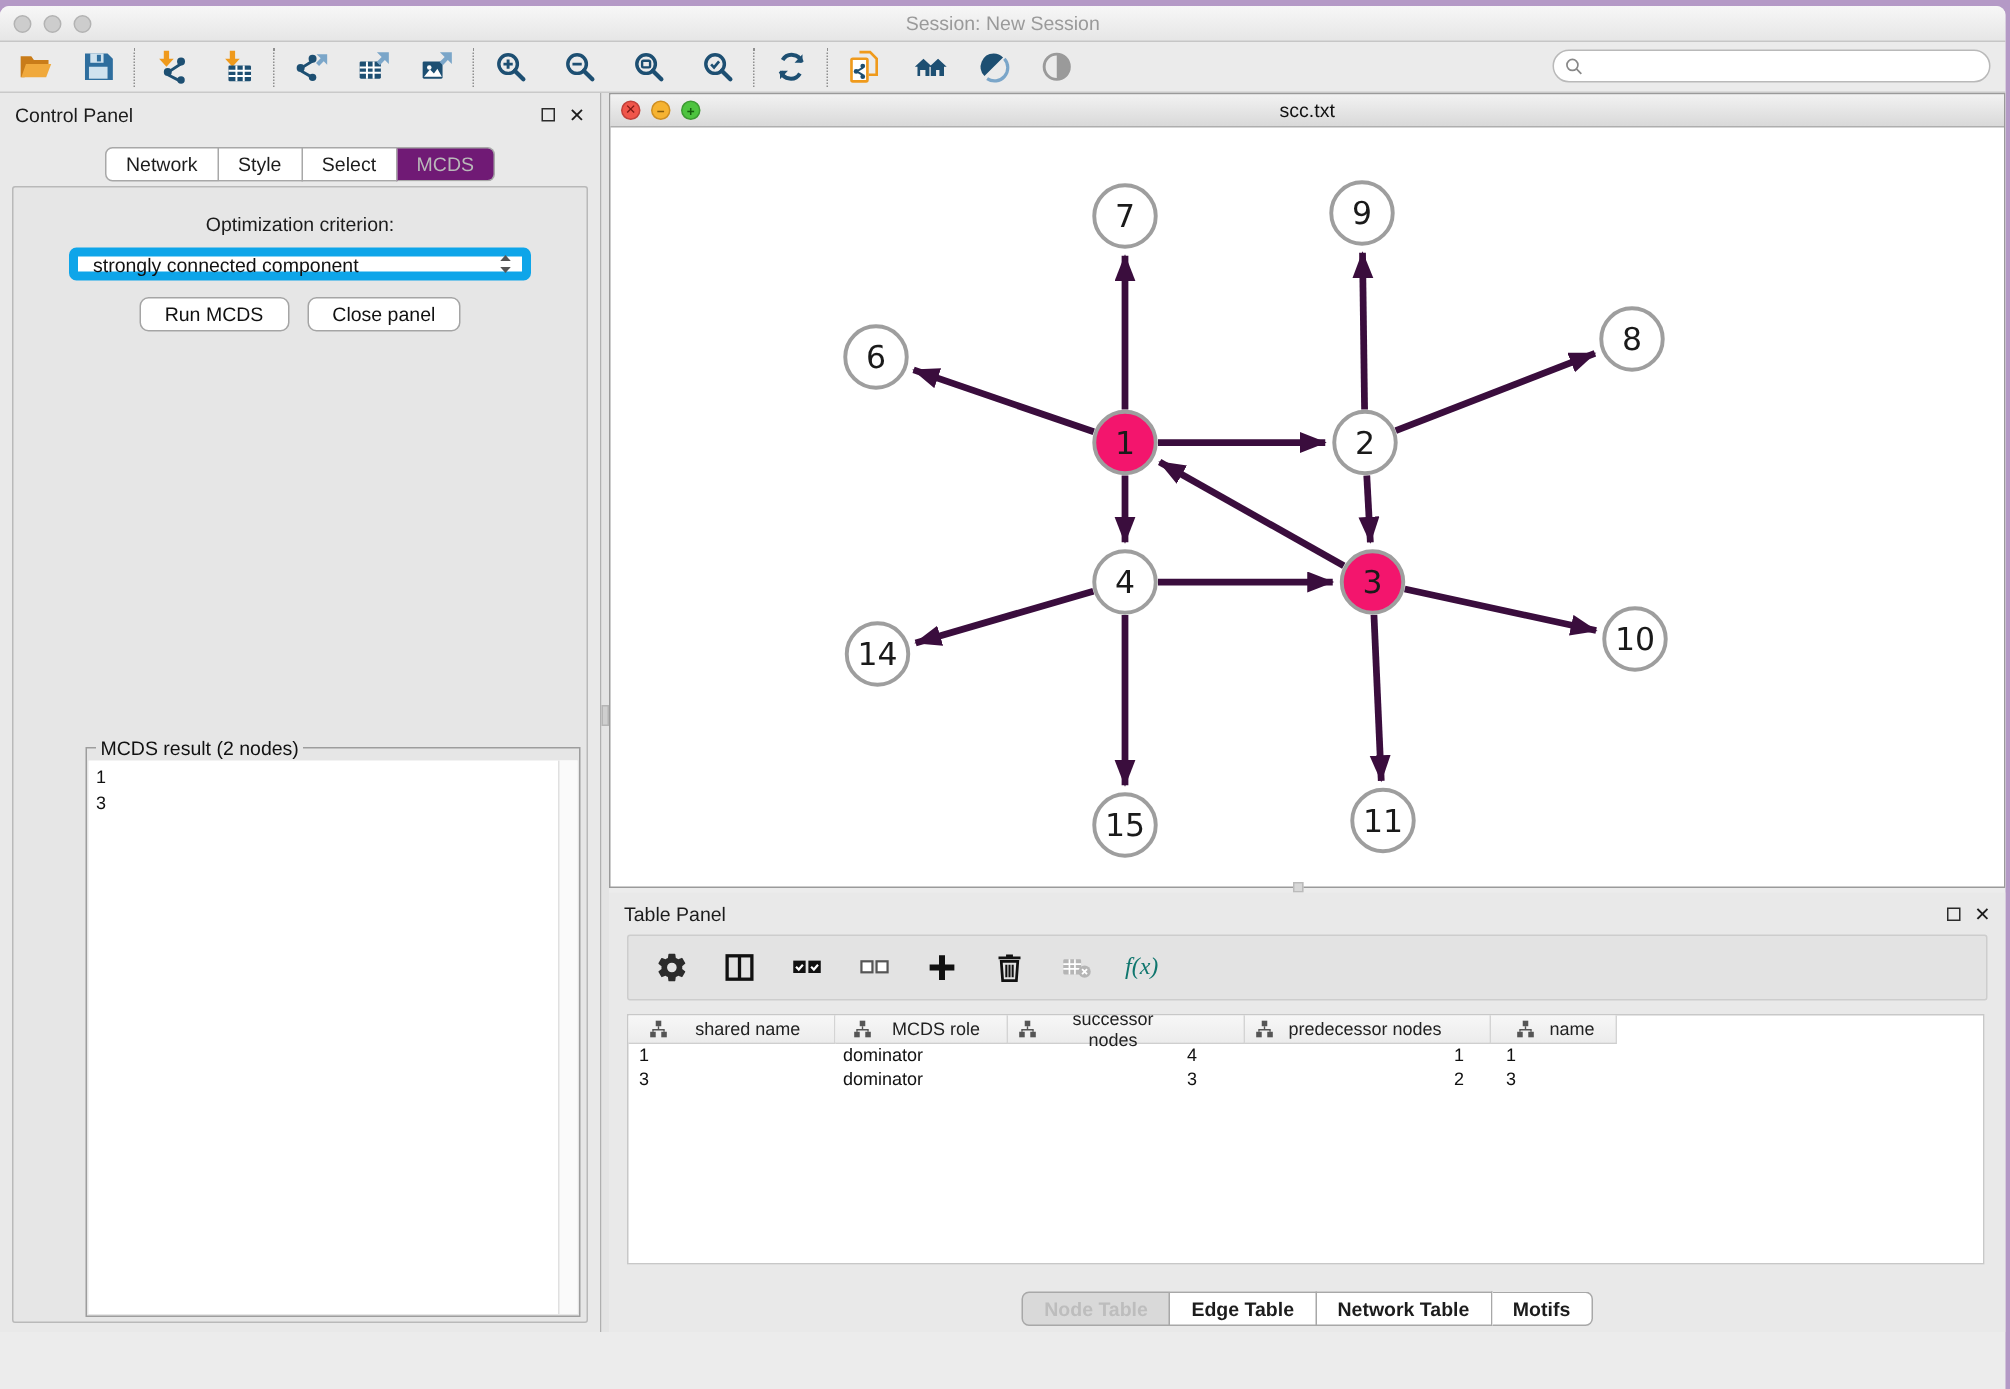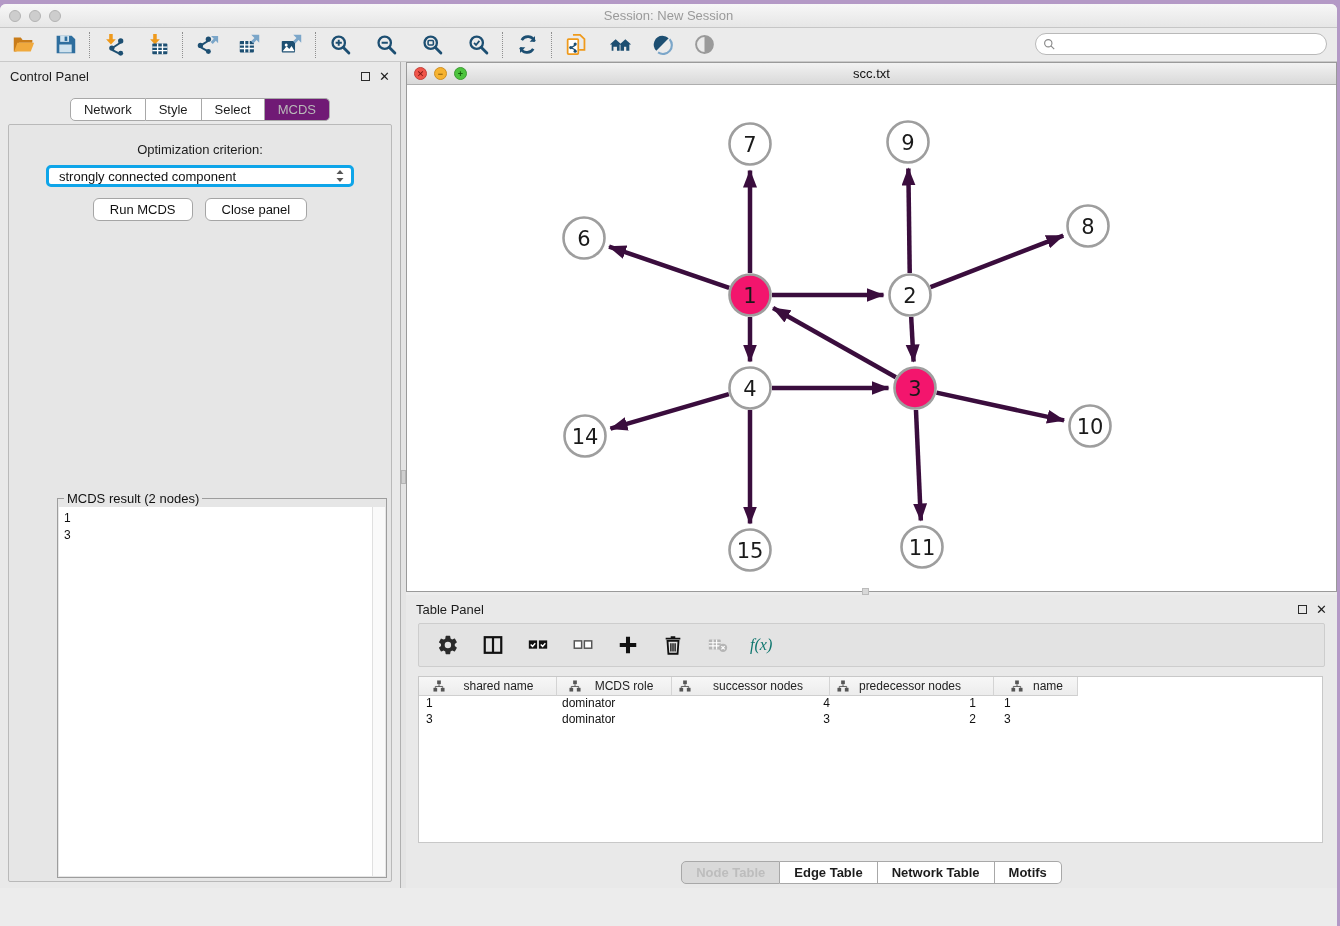--- a/index.html
+++ b/index.html
@@ -46,21 +46,21 @@
     border-left:none; color:#1c1c1c; cursor:pointer; white-space:nowrap; }
   .seg:first-child { border-left:1px solid #a8a8a8; border-radius:5px 0 0 5px; }
   .seg:last-child { border-radius:0 5px 5px 0; }
   .seg.active { background:#701a75; color:#b9b9b9; }
   .cp-tabs { position:absolute; left:0; right:0; top:36px; }
   .cp-body { position:absolute; left:8px; right:8px; top:62px; bottom:6px;
     background:#e6e6e6; border:1px solid #b9b9b9; border-radius:2px; }
   .opt-label { position:absolute; top:17px; width:100%; text-align:center;
     font-size:13px; color:#1c1c1c; }
   .dropdown { position:absolute; left:37px; right:37px; top:40px; height:22px;
-    background:#fff; border:3px solid #0ea5e9; border-radius:5px;
+    background:#fff; border:6px solid #0ea5e9; border-radius:5px;
     display:flex; align-items:center; padding:0 6px 0 10px; cursor:pointer; }
   .dropdown .dd-value { font-size:13px; color:#111; flex:1; }
   .btn-row { position:absolute; top:73px; width:100%; display:flex;
     justify-content:center; gap:12px; }
   .push-btn { font-size:13px; color:#111; background:#fff; border:1px solid #a5a5a5;
     border-radius:6px; padding:3px 16px; cursor:pointer; }
   .result-box { position:absolute; left:4px; right:4px; top:373px; bottom:3px;
     border:1px solid #9d9d9d;margin-left:44px; }
   .result-legend { position:absolute; top:-8px; left:6px; background:#e6e6e6;
     padding:0 3px; font-size:13px; color:#111; }
@@ -104,21 +104,21 @@
   .tbl-header { display:flex; height:19px; }
   .th-cell { background:linear-gradient(#f7f7f7,#ececec); border-right:1px solid #d4d4d4;
     border-bottom:1px solid #cfcfcf; display:flex; align-items:center;
     font-size:12px; color:#222; cursor:pointer; }
   .th-cell svg { width:12px; height:12px; margin:0 6px 0 7px; flex:0 0 auto;}
   .th-cell .th-label { flex:1; text-align:center; padding-right:10px;}
   .tbl-row { display:flex; height:16px; font-size:12px; color:#111; cursor:default;}
   .td { overflow:hidden; white-space:nowrap; }
   .c0 { width:138px; padding-left:7px; }
   .c1 { width:115px; padding-left:5px; }
-  .c2 { width:158px; text-align:right; padding-right:0;align-items:center; }
+  .c2 { width:158px; text-align:right; padding-right:32px;align-items:center; }
   .c3 { width:164px; text-align:right; padding-right:18px; }
   .c4 { width:84px; padding-left:10px; }
   .tp-tabs { position:absolute; left:0; right:0; bottom:4px; }
   .tp-tabs .seg { font-weight:bold; padding:3px 14px;}
   .tp-tabs .seg.active { background:#d9d9d9; color:#bdbdbd; }
 
   
   .statusbar { position:absolute; left:0; right:0; bottom:0; height:38px;
     background:#ececec; border-top:1px solid #c3c3c3; }
   .sb-list-btn { position:absolute; left:12px; top:6px; width:27px; height:27px;

